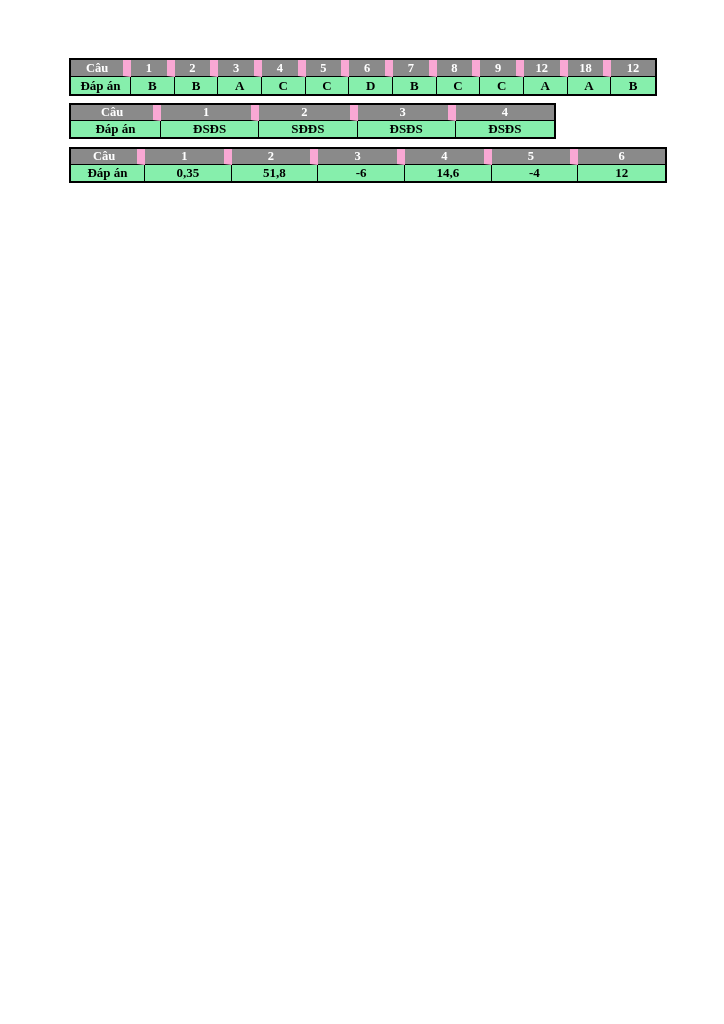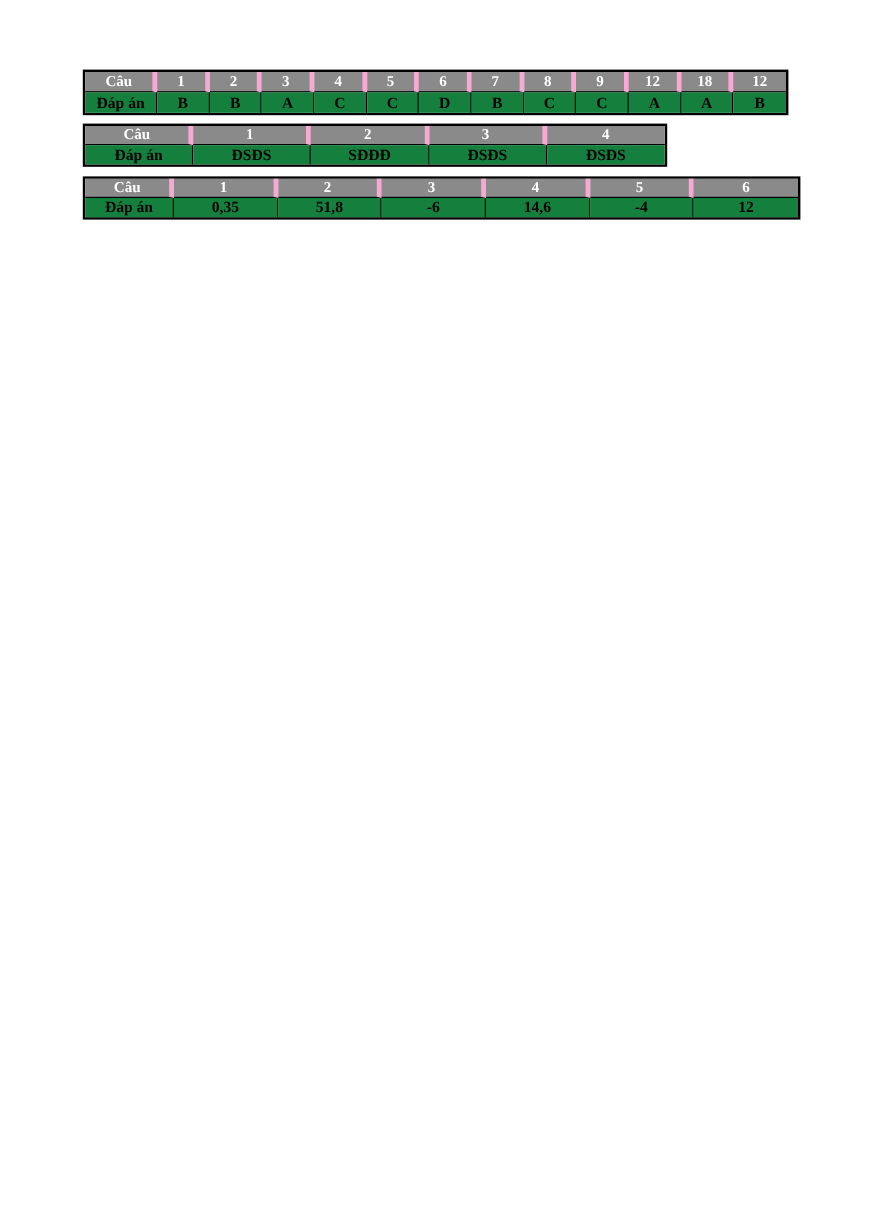--- a/index.html
+++ b/index.html
@@ -34,28 +34,28 @@
     padding: 0;
     text-align: center;
     vertical-align: middle;
     overflow: hidden;
     white-space: nowrap;
   }
   tr.hdr td {
     background: #8a8a8a;
     color: #ffffff;
     font-size: 12.5px;
-    border-right: 4px solid #f9a8d4;
+    border-right: 8px solid #f9a8d4;
     border-bottom: 1px solid #000000;
   }
   tr.hdr td:last-child {
     border-right: none;
   }
   tr.ans td {
-    background: #15803d;
+    background: #86efac;
     color: #000000;
     font-size: 13px;
     border-right: 1px solid #000000;
   }
   tr.ans td:last-child {
     border-right: none;
   }
   #table-mc   { left: 69px; top: 58px;  width: 588px; }
   #table-tf   { left: 69px; top: 103px; width: 487px; }
   #table-sa   { left: 69px; top: 147px; width: 598px; }
@@ -132,21 +132,21 @@
       <tr class="hdr">
         <td>Câu</td>
         <td>1</td>
         <td>2</td>
         <td>3</td>
         <td>4</td>
       </tr>
       <tr class="ans">
         <td>Đáp án</td>
         <td>ĐSĐS</td>
-        <td>SĐĐĐ</td>
+        <td>SĐĐS</td>
         <td>ĐSĐS</td>
         <td>ĐSĐS</td>
       </tr>
     </tbody>
   </table>
 
   <table class="anskey" id="table-sa">
     <colgroup>
       <col style="width:74px">
       <col>

